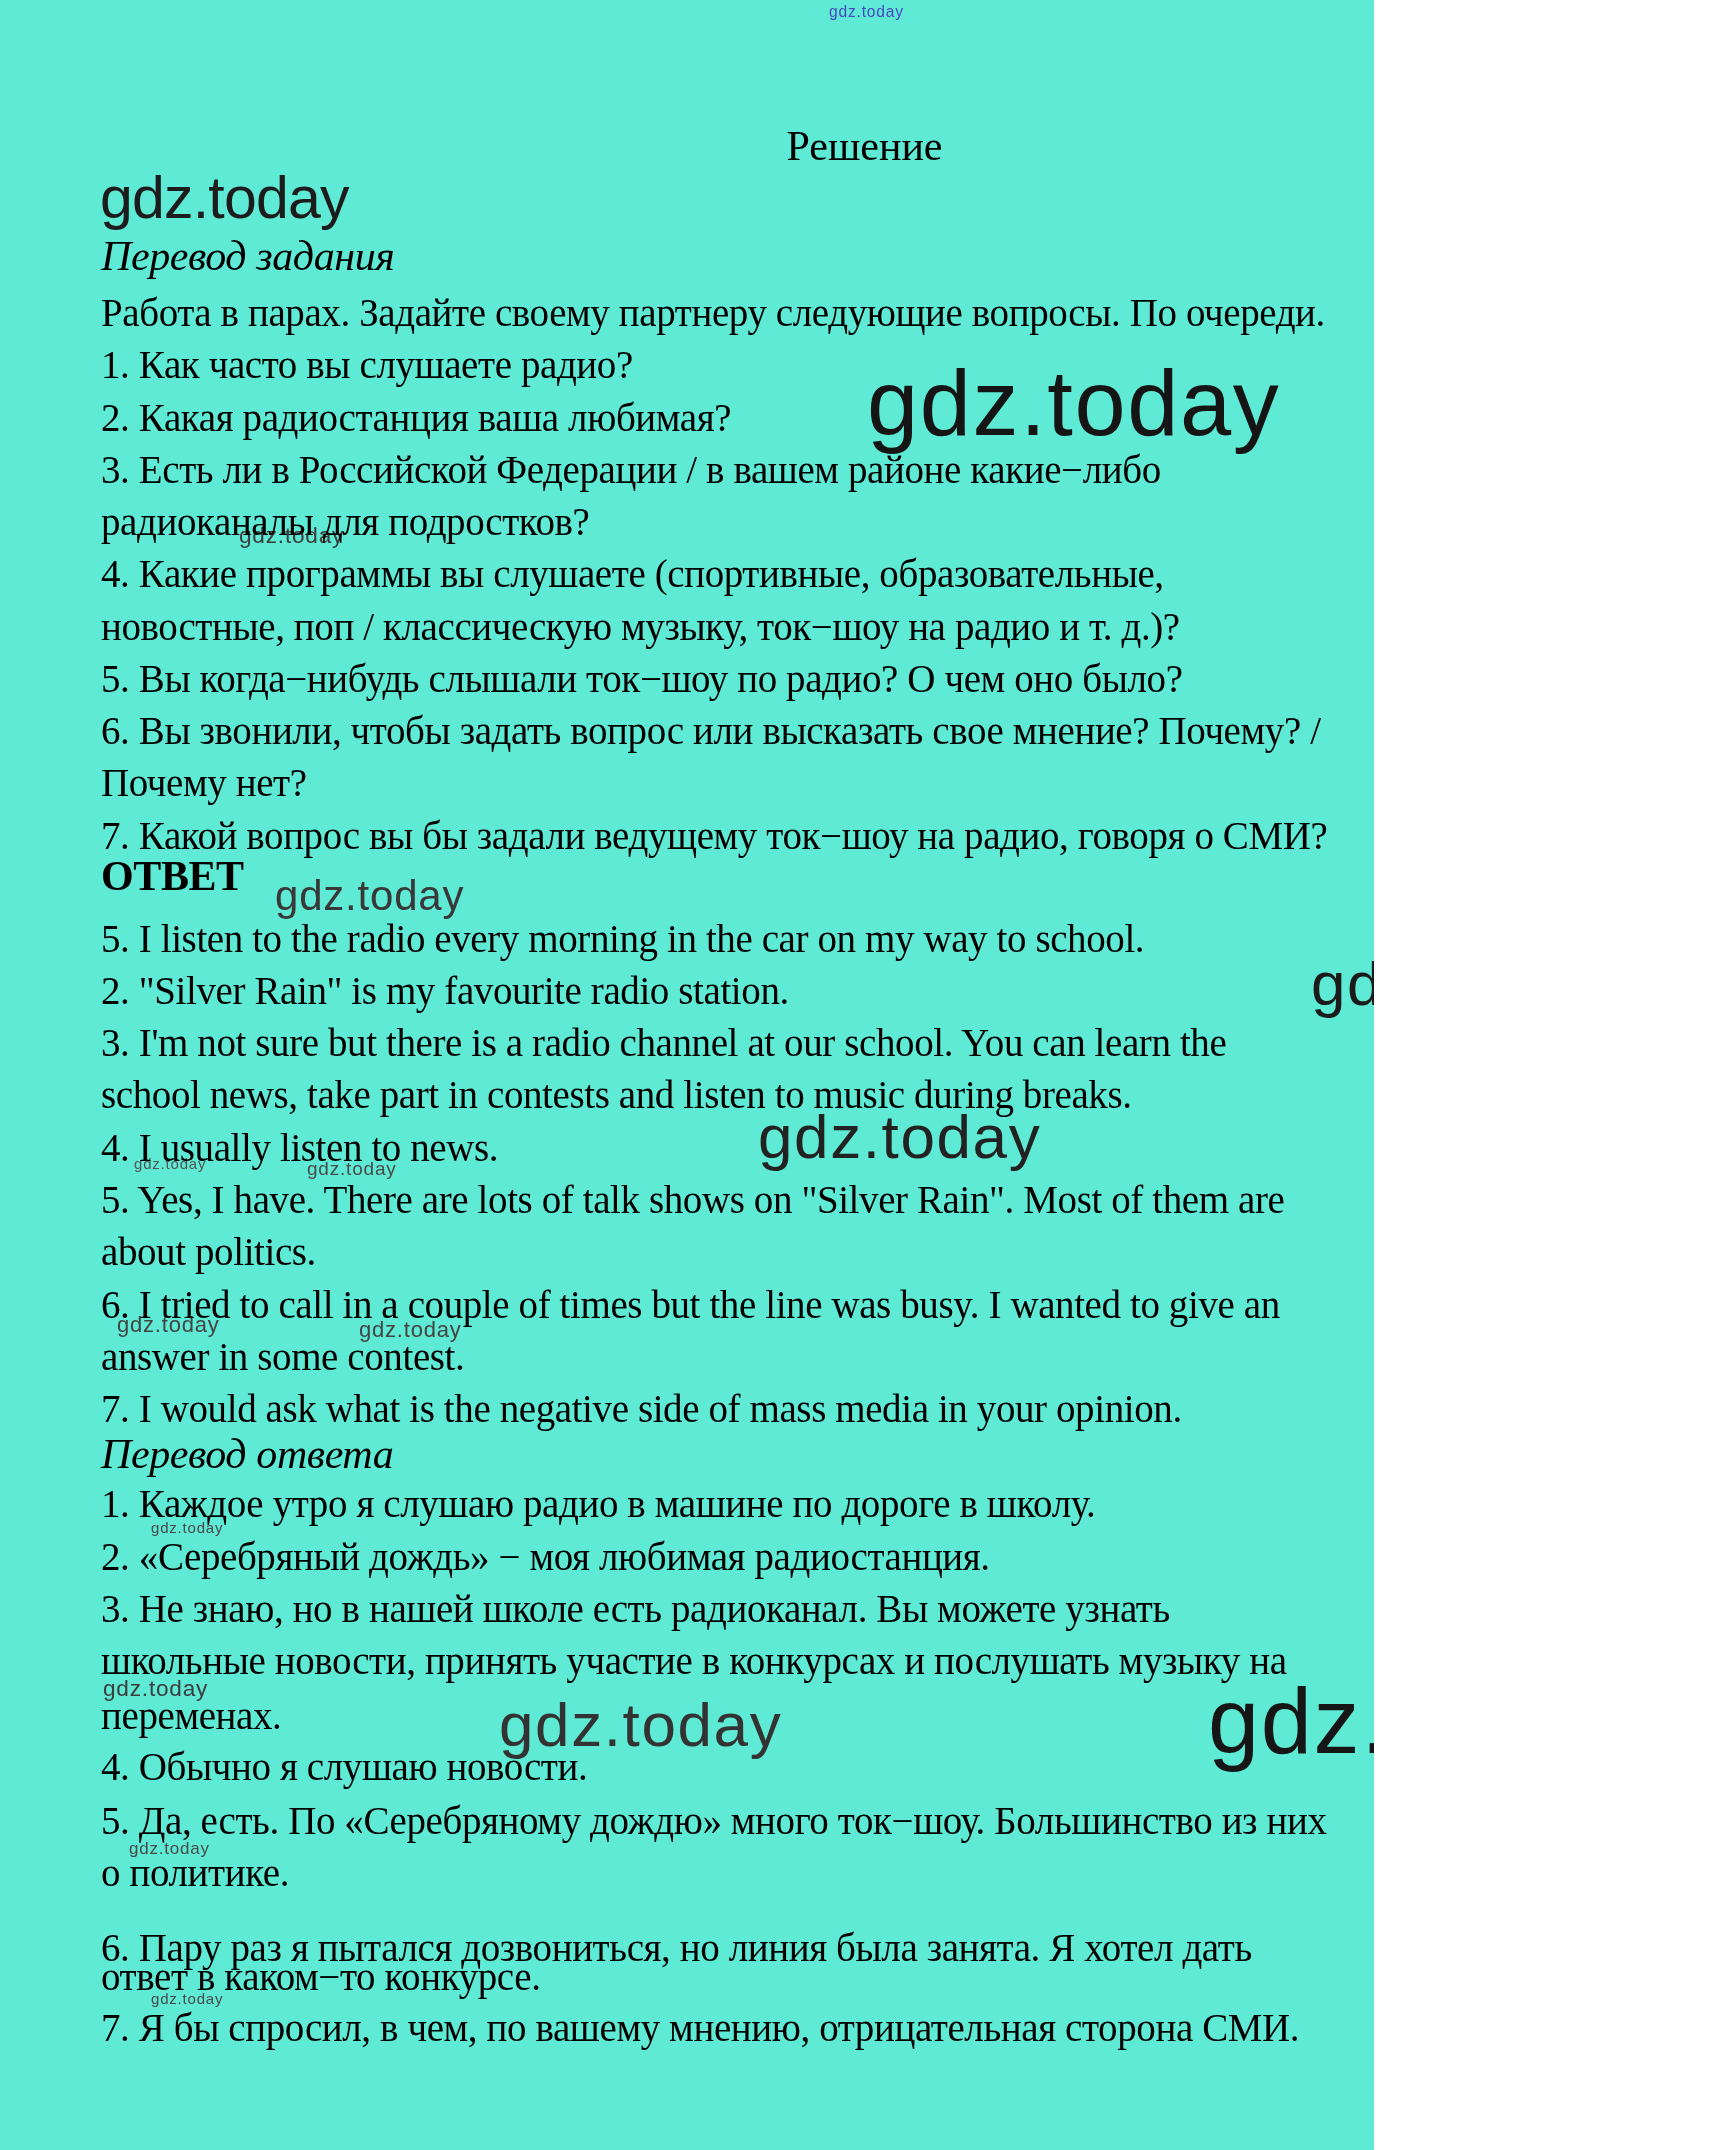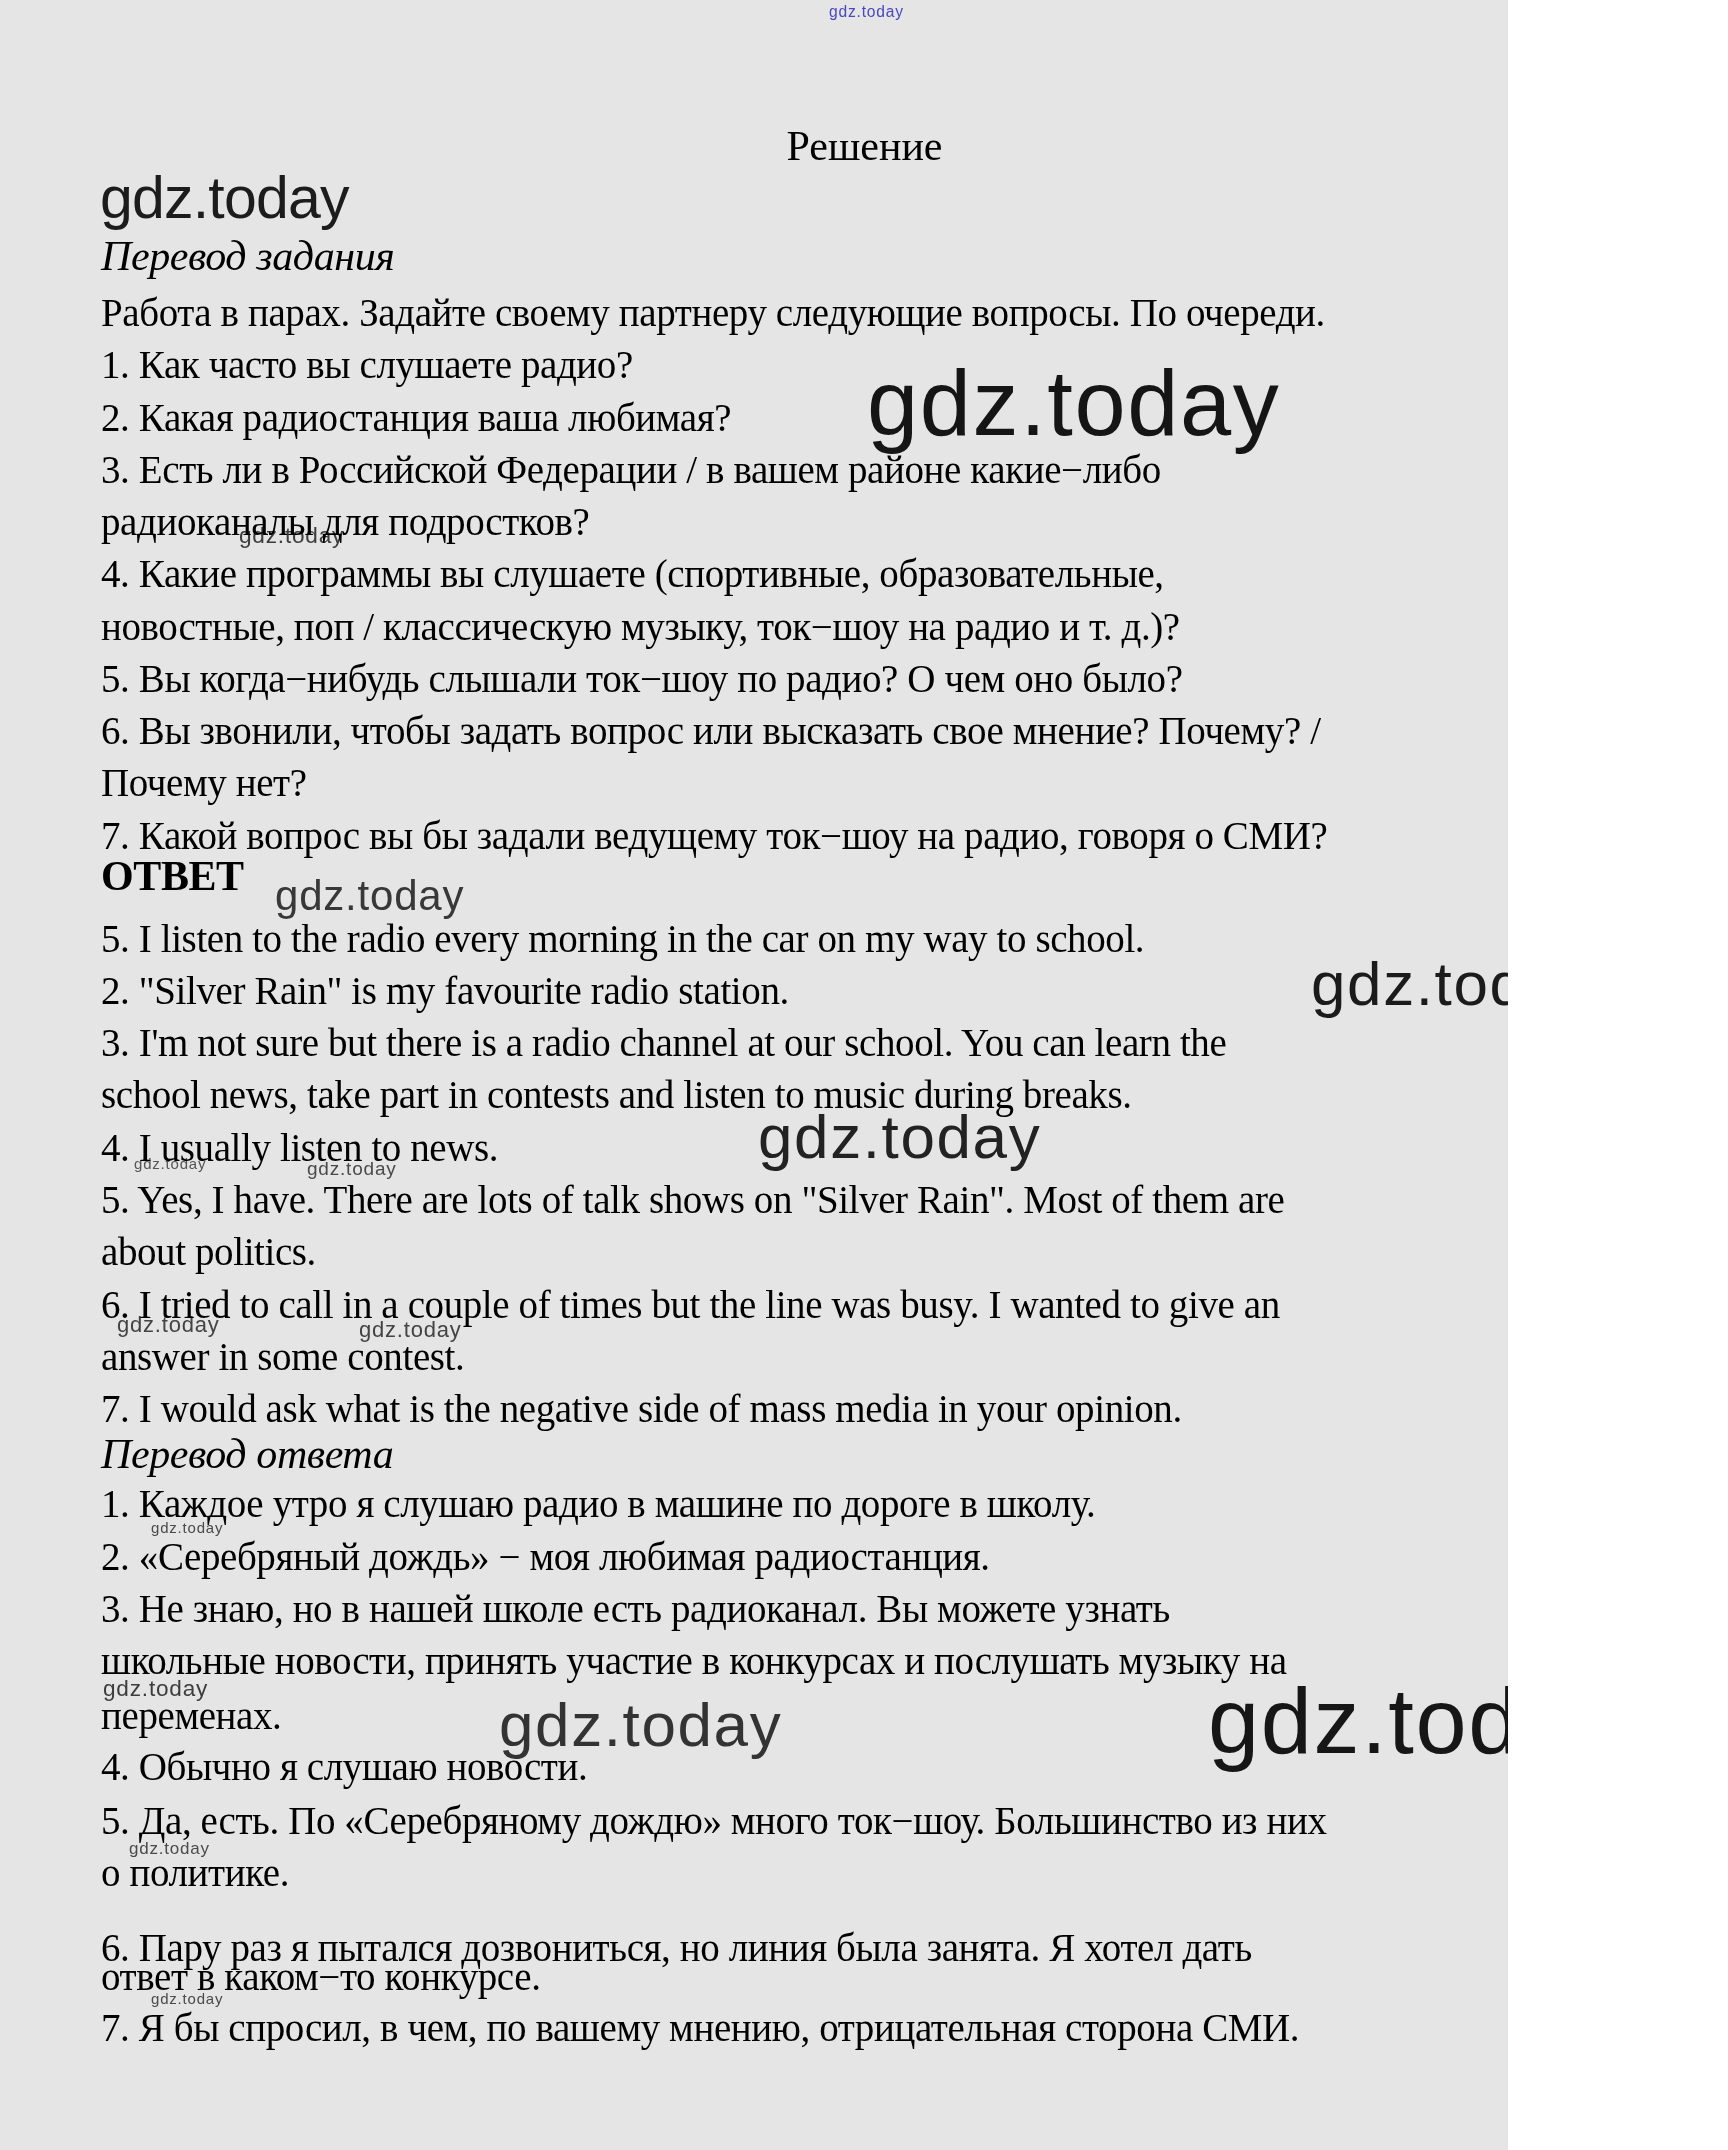--- a/index.html
+++ b/index.html
@@ -1,21 +1,21 @@
 <!DOCTYPE html>
 <html style="font-size:12.5px"><head>
 <meta charset="utf-8">
 <title>Решение</title>
 <style>
   html, body { margin: 0; padding: 0; background: #ffffff; }
   .page {
     position: relative;
-    width: 1508px;
+    width: 1374px;
     height: 2151px;
-    background: #e5e5e5;
+    background: #5eead4;
     overflow: hidden;
     font-family: "Liberation Serif", serif;
     color: #000000;
   }
   .doc-title {
     position: absolute;
     left: 0; top: 123px;
     width: 1729px;
     text-align: center;
     font-size: 42px;

